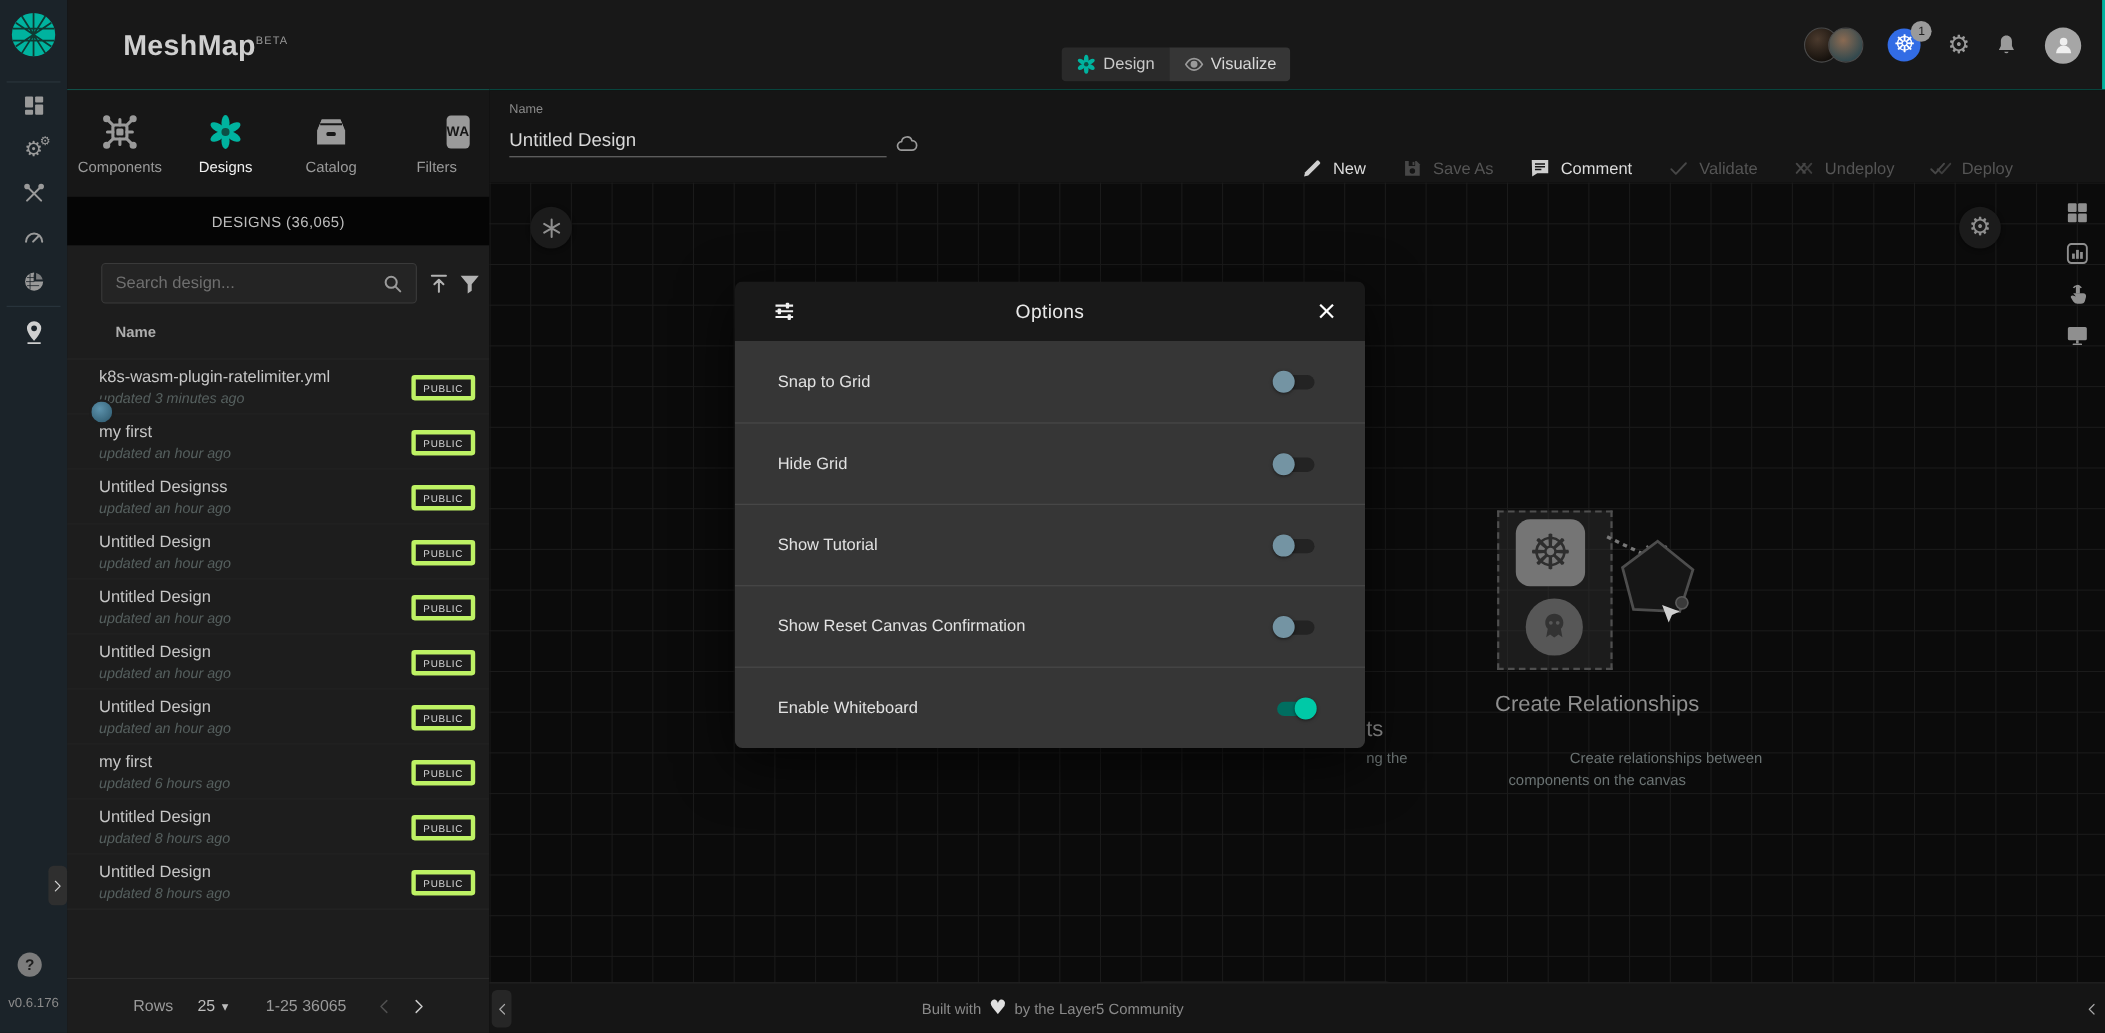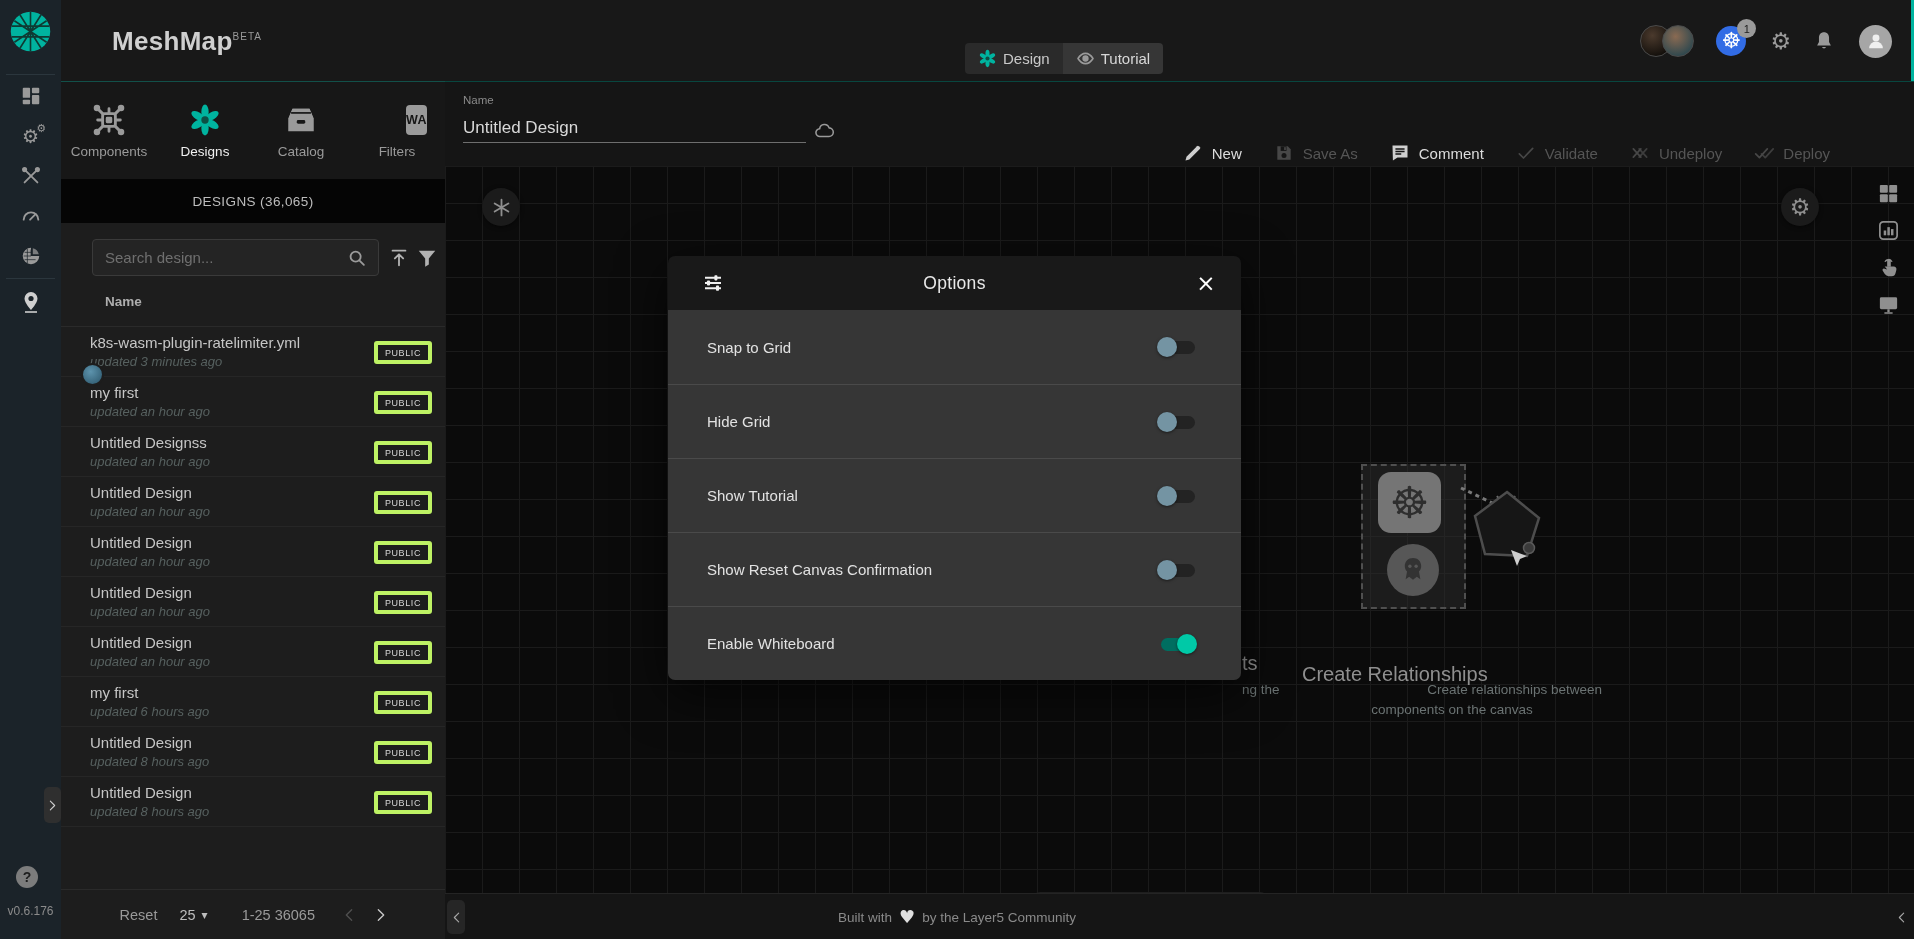--- a/index.html
+++ b/index.html
@@ -130,21 +130,21 @@
   #onb-box{position:absolute;left:916px;top:298px;width:101px;height:141px;border:2px dashed #4f4f4f;
       background:rgba(48,48,48,.45);}
   #onb-k8s{position:absolute;left:933px;top:306px;width:63px;height:61px;border-radius:13px;background:#757575;
       display:flex;align-items:center;justify-content:center;}
   #onb-k8s .ch{font-size:44px;color:#2e2e2e;}
   #onb-squid{position:absolute;left:942px;top:378px;width:52px;height:52px;border-radius:50%;background:#575757;
       display:flex;align-items:center;justify-content:center;}
   #onb-squid .ic{width:34px;height:34px;color:#333;}
   #onb-connector{position:absolute;left:1012px;top:300px;width:90px;height:75px;}
   #onb-pentagon{position:absolute;left:1018px;top:318px;width:86px;height:86px;}
-  #onb-title{position:absolute;left:857px;top:497px;width:300px;font-size:20px;color:#8f8f8f;}
+  #onb-title{position:absolute;left:857px;top:463px;width:300px;text-align:center;font-size:20px;color:#8f8f8f;}
   #onb-sub1{position:absolute;left:857px;top:516px;width:300px;text-align:right;font-size:13.5px;color:#6b7373;}
   #onb-sub2{position:absolute;left:857px;top:536px;width:300px;text-align:center;font-size:13.5px;color:#6b7373;}
   #frag-title{position:absolute;left:797px;top:475px;font-size:20px;color:#8f8f8f;margin-top:11px;}
   #frag-sub{position:absolute;left:797px;top:516px;font-size:13.5px;color:#6b7373;}
 
   
   #app-footer{position:absolute;left:445px;top:893px;width:1469px;height:46px;background:#151515;
       border-top:1px solid #242424;box-sizing:border-box;}
   #footer-text{position:absolute;left:512px;top:0;height:46px;transform:translateX(-50%);
       display:flex;align-items:center;gap:7px;font-size:13.5px;color:#8a8a8a;}
@@ -274,21 +274,21 @@
           </span>
           <span>Design</span>
         </div>
         <div class="mode-seg">
           <span class="ic">
             <svg viewBox="0 0 24 24" fill="none" stroke="currentColor" stroke-width="2" stroke-linecap="round" stroke-linejoin="round">
               <path d="M2.5 12S6.5 5.5 12 5.5 21.5 12 21.5 12 17.5 18.5 12 18.5 2.5 12 2.5 12z"></path>
               <circle cx="12" cy="12" r="3" fill="currentColor"></circle>
             </svg>
           </span>
-          <span>Tutorial</span>
+          <span>Visualize</span>
         </div>
       </div>
     <div id="hdr-right">
       <span id="avatar-1" class="avatar-sm"></span>
       <span id="avatar-2" class="avatar-sm"></span>
       <span id="k8s-ctx">
         <span class="ch">☸</span>
         <span id="k8s-badge">1</span>
       </span>
       <span id="hdr-gear" class="ch">⚙</span>
@@ -430,21 +430,21 @@
           <div class="dsub">updated 8 hours ago</div>
           <span class="badge">PUBLIC</span>
         </div>
         <div class="drow">
           <div class="dname">Untitled Design</div>
           <div class="dsub">updated 8 hours ago</div>
           <span class="badge">PUBLIC</span>
         </div>
       </div>
     <div id="panel-pagination">
-      <span id="rows-label">Reset</span>
+      <span id="rows-label">Rows</span>
       <span id="rows-value">25</span>
       <span id="rows-caret" class="ch">▾</span>
       <span id="page-range">1-25 36065</span>
       <span id="pg-prev" class="ic pg-arrow">
           <svg viewBox="0 0 24 24" fill="none" stroke="currentColor" stroke-width="2" stroke-linecap="round" stroke-linejoin="round">
             <path d="M16 4l-8 8 8 8"></path>
           </svg>
         </span>
       <span id="pg-next" class="ic pg-arrow">
           <svg viewBox="0 0 24 24" fill="none" stroke="currentColor" stroke-width="2" stroke-linecap="round" stroke-linejoin="round">

